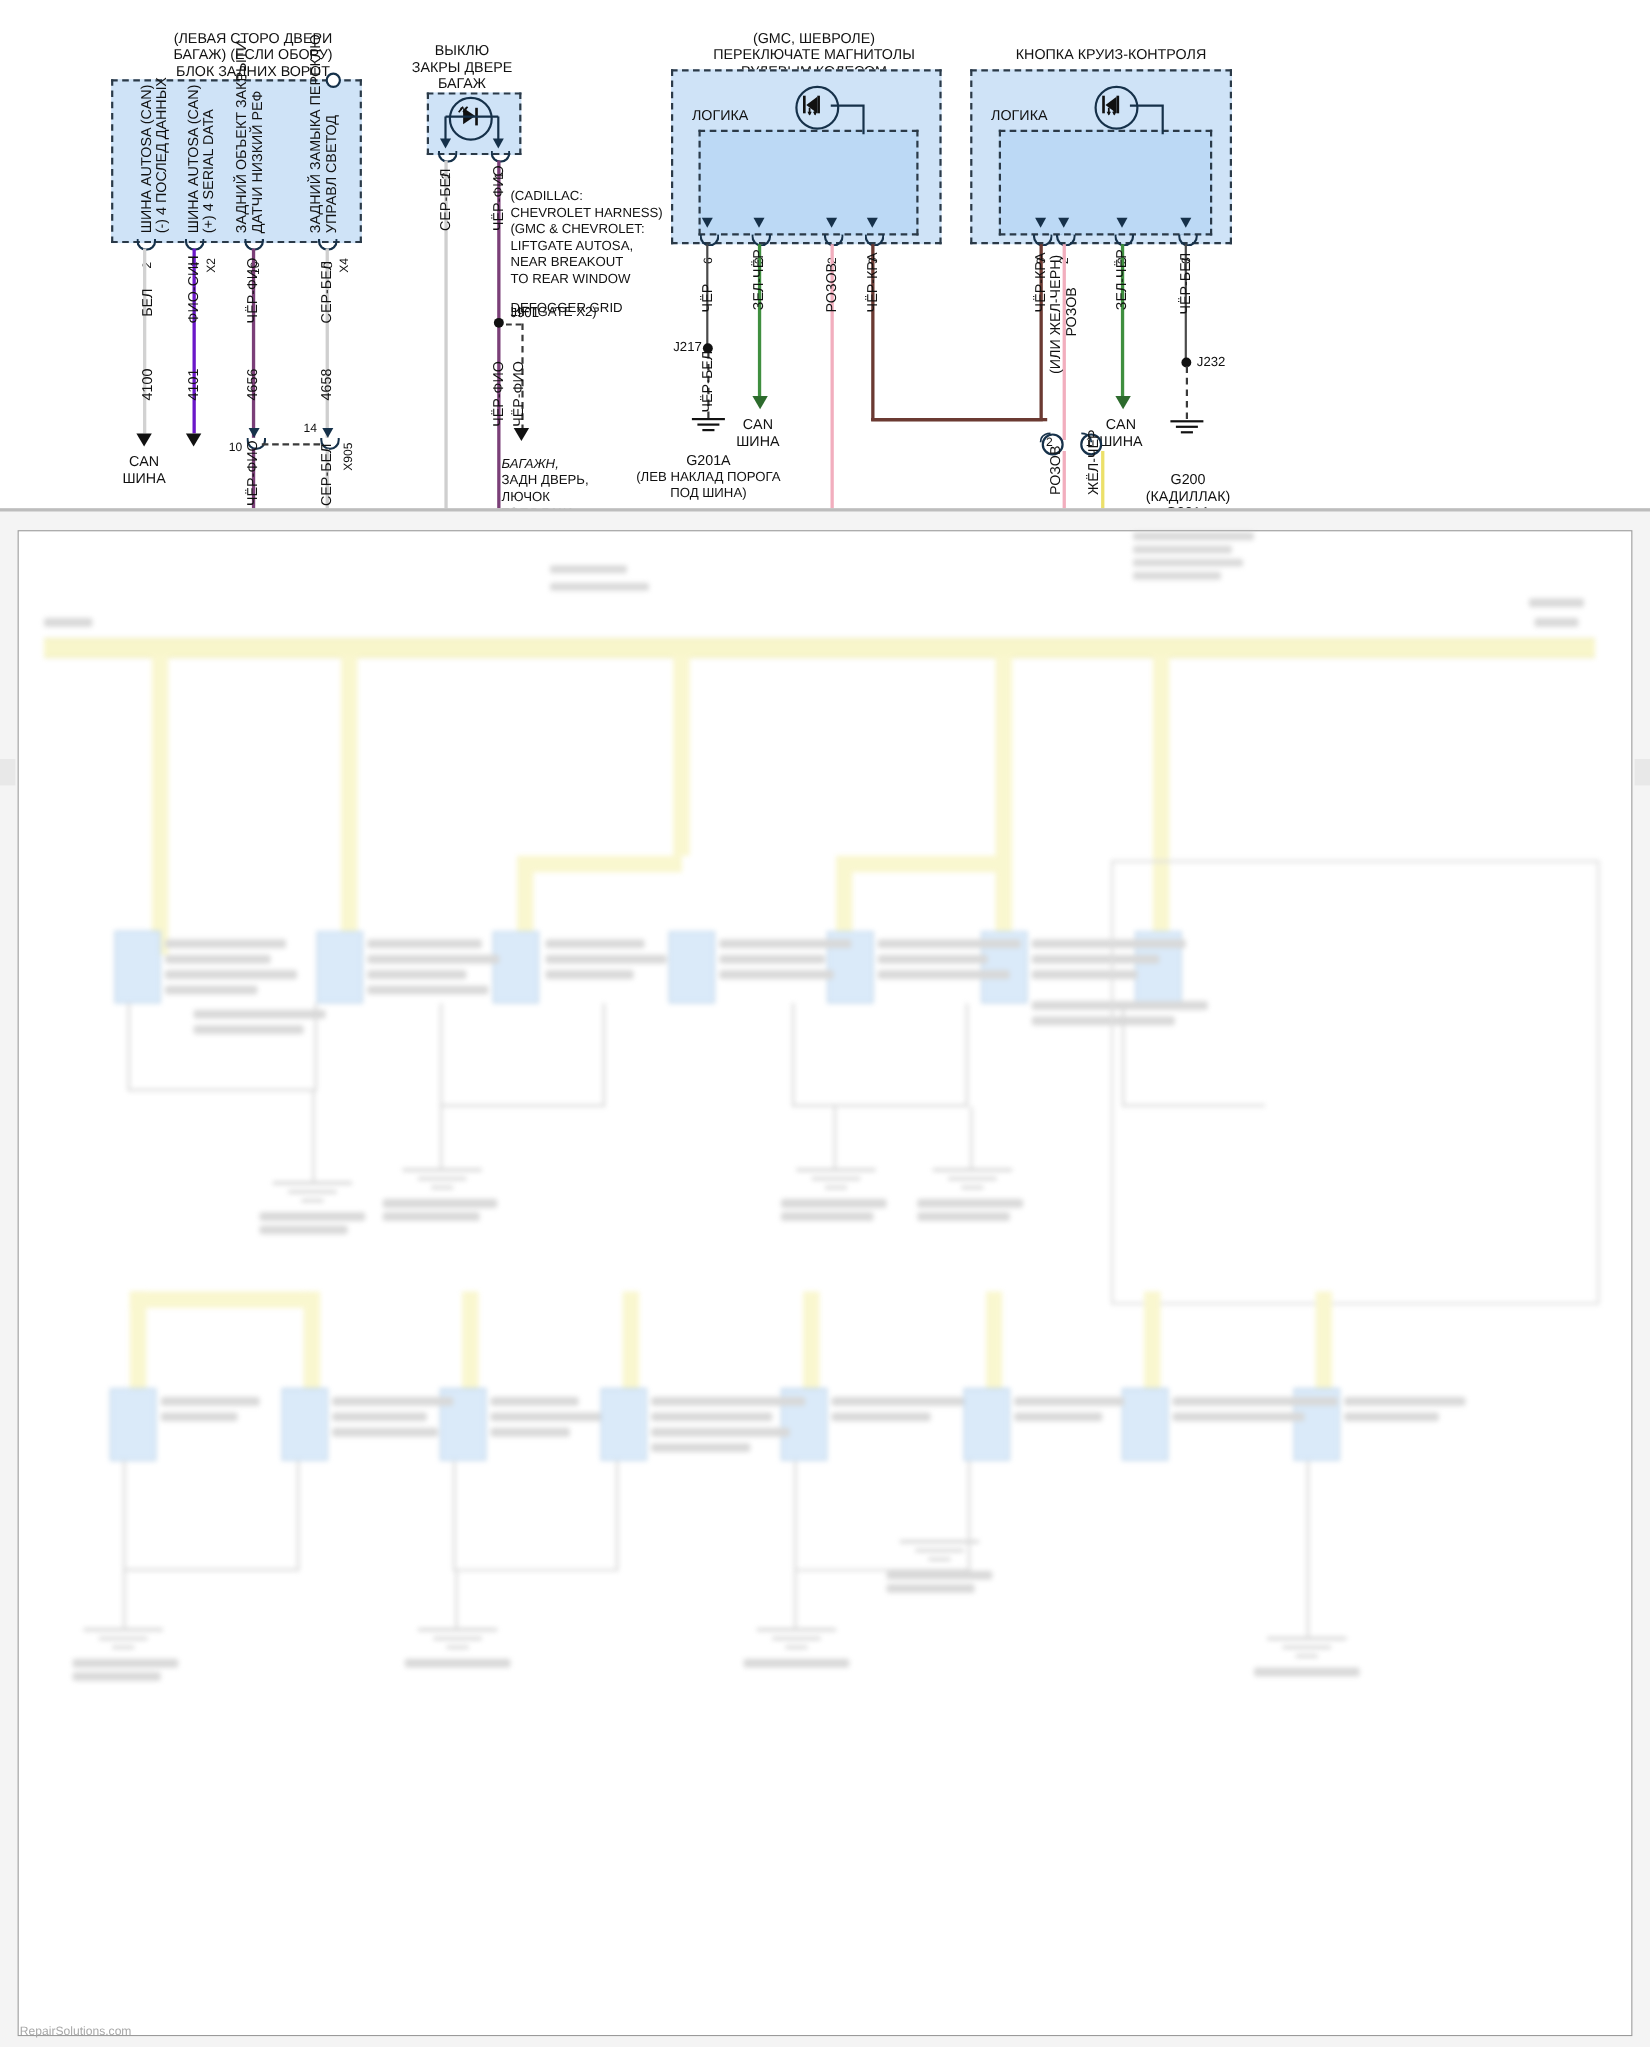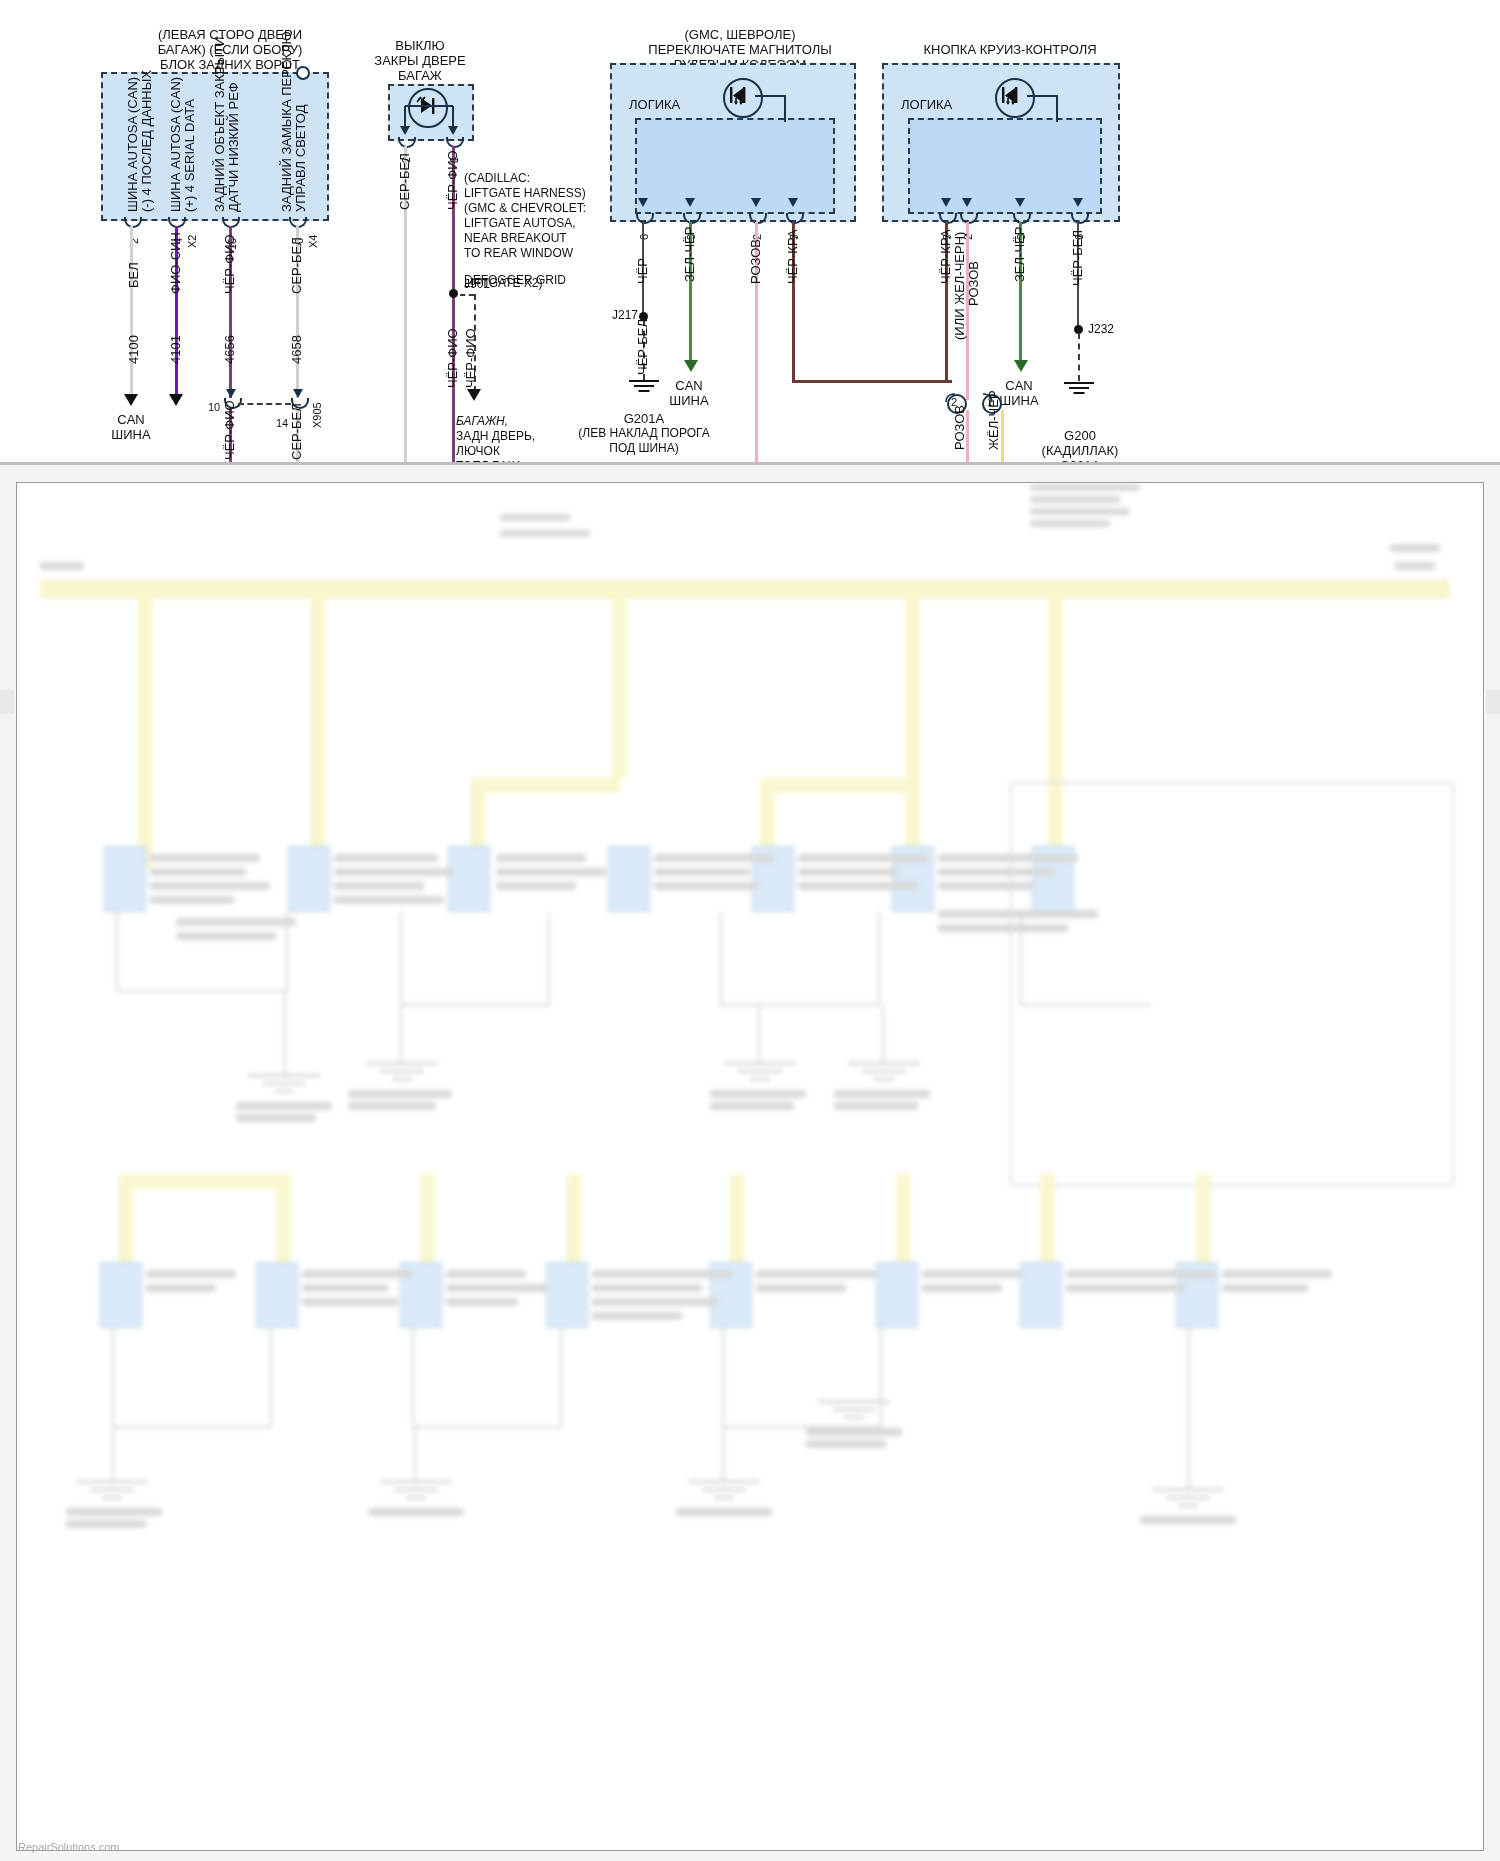--- a/index.html
+++ b/index.html
@@ -123,21 +123,21 @@
 
   <div class="wv c-gry" style="left:296px;top:226px;height:172px;width:3px;"></div>
   <div class="vt" style="left:289px;top:294px;">СЕР-БЕЛ</div>
   <div class="vt" style="left:289px;top:364px;">4658</div>
   <div class="arw-sm" style="left:293px;top:389px;"></div>
 
   <div class="cup" style="left:224px;top:398px;"></div>
   <div class="cup" style="left:291px;top:398px;"></div>
   <div class="dash-h" style="left:238px;top:403px;width:53px;"></div>
   <div class="t xs" style="left:208px;top:400px;">10</div>
-  <div class="t xs" style="left:276px;top:416px;text-align:right;">14</div>
+  <div class="t xs" style="left:276px;top:383px;text-align:right;">14</div>
   <div class="vt xs" style="left:311px;top:428px;">X905</div>
 
   <div class="wv c-blkvio" style="left:229px;top:408px;height:140px;width:3px;"></div>
   <div class="vt" style="left:222px;top:460px;">ЧЁР-ФИО</div>
   <div class="wv c-gry" style="left:296px;top:408px;height:118px;width:3px;"></div>
   <div class="vt" style="left:289px;top:460px;">СЕР-БЕЛ</div>
 
   <div class="tc" style="left:350px;top:38px;width:140px;">ВЫКЛЮ</div>
   <div class="tc" style="left:350px;top:53px;width:140px;">ЗАКРЫ ДВЕРЕ</div>
   <div class="tc" style="left:350px;top:68px;width:140px;">БАГАЖ</div>
@@ -167,21 +167,21 @@
   <div class="cup" style="left:446px;top:137px;"></div>
   <div class="vt xs" style="left:448px;top:163px;">1</div>
 
   <div class="wv c-gry" style="left:404px;top:146px;height:400px;width:3px;"></div>
   <div class="vt" style="left:397px;top:210px;">СЕР-БЕЛ</div>
 
   <div class="wv c-blkvio" style="left:452px;top:146px;height:410px;width:3px;"></div>
   <div class="vt" style="left:445px;top:210px;">ЧЁР-ФИО</div>
 
   <div class="t sm" style="left:464px;top:171px;">(CADILLAC:</div>
-  <div class="t sm" style="left:464px;top:186px;">LIFTGATE HARNESS)</div>
+  <div class="t sm" style="left:464px;top:186px;">CHEVROLET HARNESS)</div>
   <div class="t sm" style="left:464px;top:201px;">(GMC &amp; CHEVROLET:</div>
   <div class="t sm" style="left:464px;top:216px;">LIFTGATE AUTOSA,</div>
   <div class="t sm" style="left:464px;top:231px;">NEAR BREAKOUT</div>
   <div class="t sm" style="left:464px;top:246px;">TO REAR WINDOW</div>
   <div class="t sm" style="left:464px;top:273px;">DEFOGGER GRID</div>
   <div class="t sm" style="left:464px;top:276px;">LIFTGATE X2)</div>
 
   <div class="t sm" style="left:464px;top:277px;">J901</div>
   <div class="dot" style="left:449px;top:289px;"></div>
   <div class="dash-h" style="left:460px;top:294px;width:14px;"></div>

